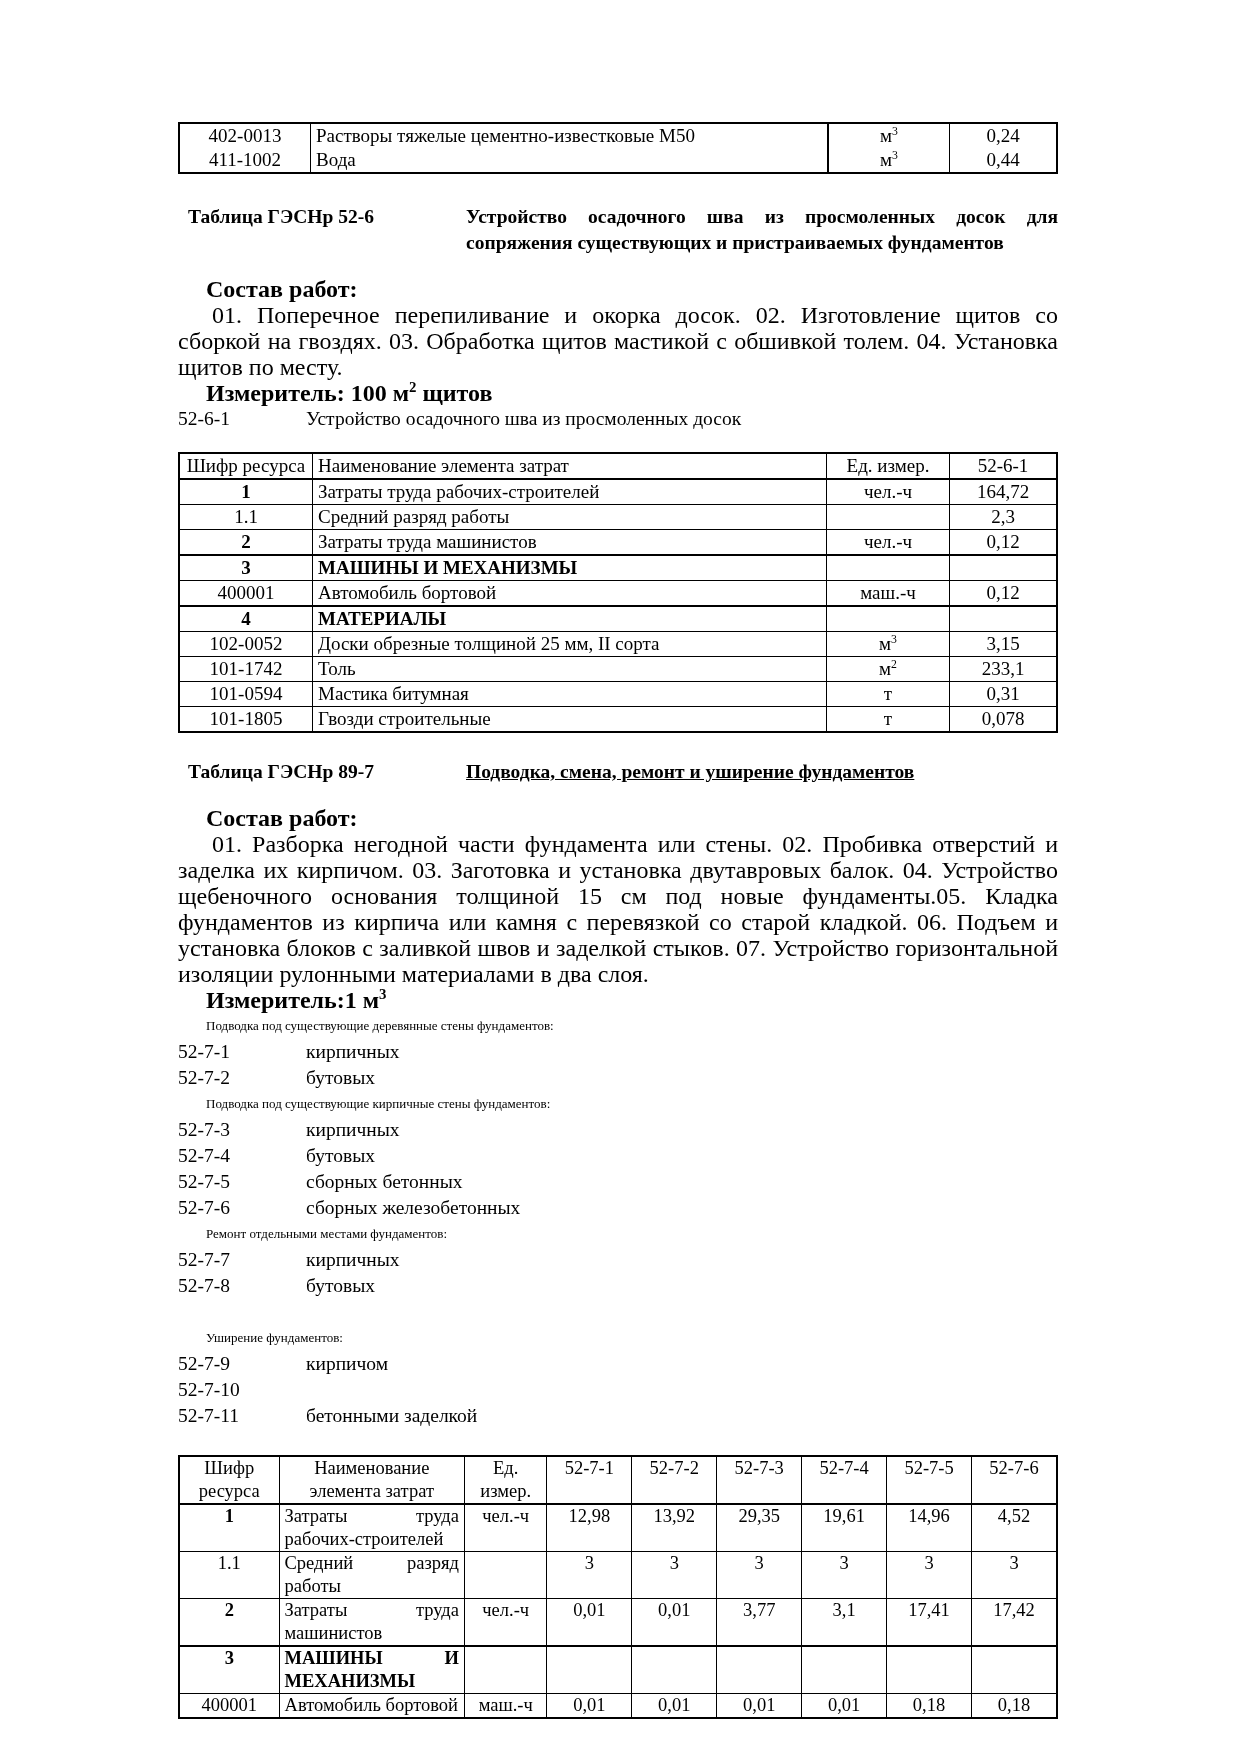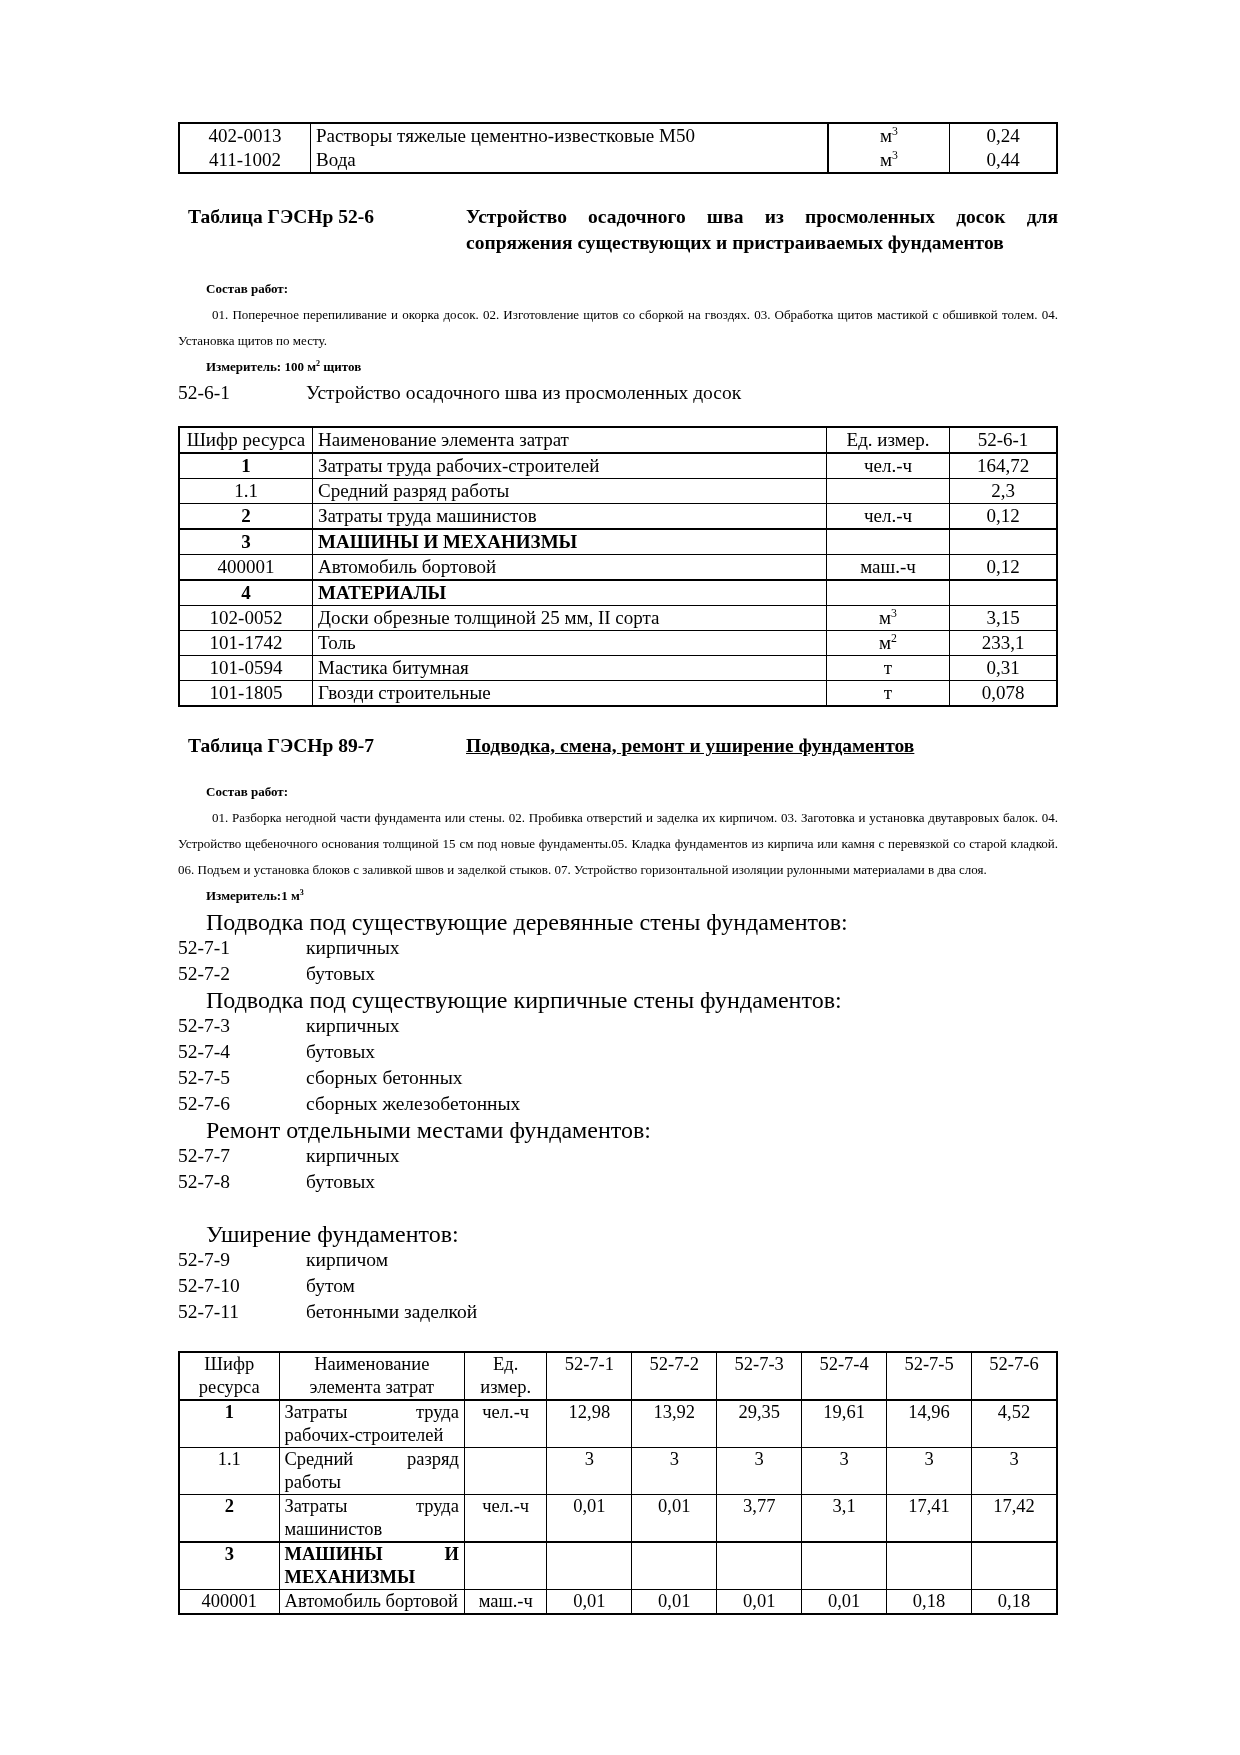--- a/index.html
+++ b/index.html
@@ -16,21 +16,21 @@
   }
   .page {
     position: relative;
     width: 1240px;
     height: 1755px;
     box-sizing: border-box;
     padding: 122px 182px 0 178px;
   }
   
   .para {
-    font-size: 13px;
+    font-size: 24px;
     line-height: 26px;
     text-align: justify;
     margin: 0;
   }
   .para.indent { text-indent: 34px; }
   .bold { font-weight: bold; }
   sup { font-size: 0.62em; vertical-align: super; line-height: 0; }
   .spacer-20 { height: 20px; }
   .spacer-26 { height: 26px; }
   .spacer-30 { height: 30px; }
@@ -57,21 +57,21 @@
 
   
   .code-line {
     display: flex;
     font-size: 19.5px;
     line-height: 26px;
   }
   .code-line .cl-code { flex: 0 0 128px; }
   .code-line .cl-name { flex: 1 1 auto; }
   .group-line {
-    font-size: 24px;
+    font-size: 13px;
     line-height: 26px;
     padding-left: 28px;
   }
   .meas-line {
     display: flex;
     font-size: 19.5px;
     line-height: 26px;
   }
   .meas-line .ml-code { flex: 0 0 128px; }
   .meas-line .ml-name { flex: 1 1 auto; }
@@ -308,21 +308,20 @@
 
   <div class="spacer-26"></div>
 
   <div class="group-line">Уширение фундаментов:</div>
   <div class="code-line">
     <div class="cl-code">52-7-9</div>
     <div class="cl-name">кирпичом</div>
   </div>
   <div class="code-line">
     <div class="cl-code">52-7-10</div>
-    <div class="cl-name">бутом</div>
   </div>
   <div class="code-line">
     <div class="cl-code">52-7-11</div>
     <div class="cl-name">бетонными заделкой</div>
   </div>
 
   <div class="spacer-26"></div>
 
   <table class="tbl-wide">
     <thead>

